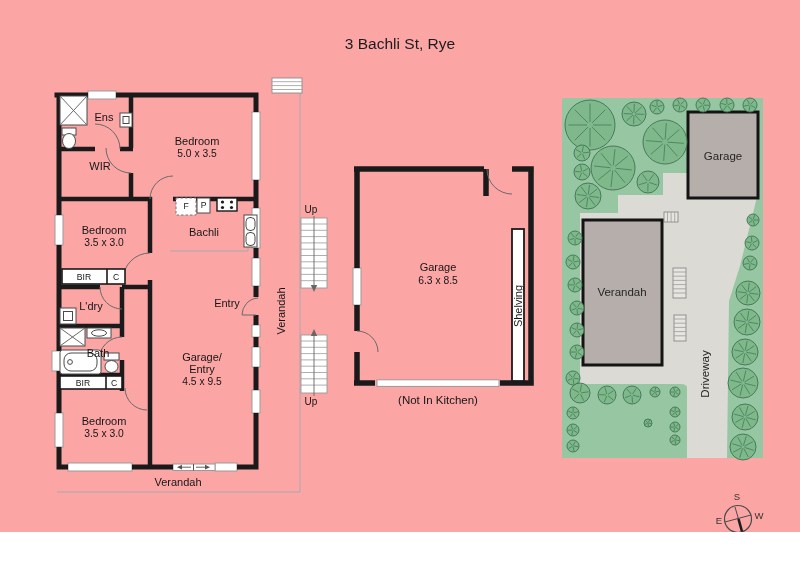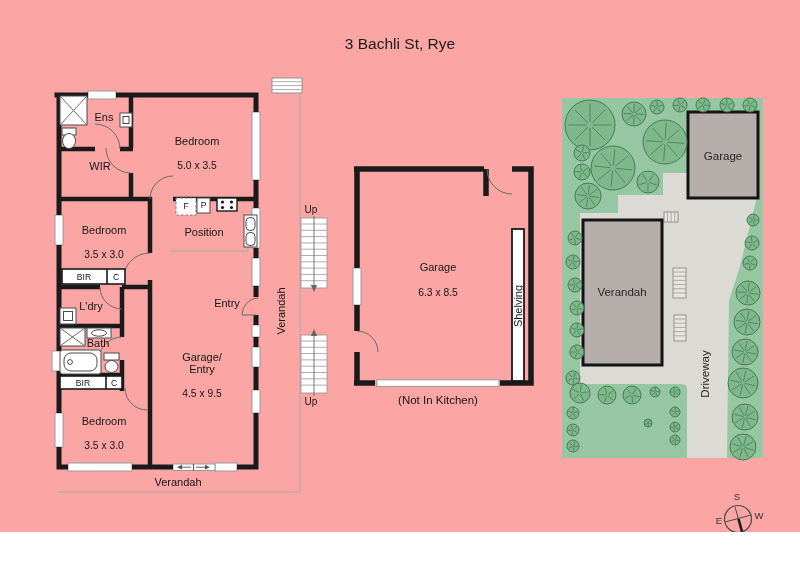--- a/index.html
+++ b/index.html
@@ -2,21 +2,21 @@
 <html><head>
 <meta charset="utf-8">
 <style>
   html,body{margin:0;padding:0;background:#fff;}
   #page{position:relative;width:800px;height:532px;background:#fca5a5;overflow:hidden;
         font-family:"Liberation Sans","DejaVu Sans",sans-serif;color:#161616;}
   svg{position:absolute;left:0;top:0;}
   .lb{position:absolute;transform:translate(-50%,-50%);white-space:nowrap;
       font-size:11px;color:#161616;line-height:1;}
   .rot{transform:translate(-50%,-50%) rotate(-90deg);}
-  .dim{font-size:10.3px;margin-top:12px;}
+  .dim{font-size:10.3px;}
   .sm{font-size:8.6px;}
   .up{font-size:10px;}
   .note{font-size:11.5px;}
   .site{font-size:11.5px;color:#262626;}
   .cmp{font-size:9.5px;color:#333;}
   #title{position:absolute;left:400px;top:44px;transform:translate(-50%,-50%);
          font-size:15.5px;font-weight:500;color:#1c1c1e;}
   #footer{position:absolute;left:400px;top:544px;transform:translate(-50%,-50%);
           font-size:9px;color:#3a3a3a;}
   .win{fill:#ffffff;stroke:#9b9b9b;stroke-width:1;}
@@ -599,27 +599,27 @@
       <line x1="738.5" y1="519" x2="742" y2="531.5" stroke="#1e1e1e" stroke-width="2.6"></line>
     </g>
   </svg>
 
   <div class="lb" style="left:104px;top:117px">Ens</div>
   <div class="lb" style="left:100px;top:166px">WIR</div>
   <div class="lb" style="left:197px;top:141px">Bedroom</div>
   <div class="lb dim" style="left:197px;top:154px">5.0 x 3.5</div>
   <div class="lb" style="left:104px;top:230px">Bedroom</div>
   <div class="lb dim" style="left:104px;top:243px">3.5 x 3.0</div>
-  <div class="lb" style="left:204px;top:232px">Position</div>
+  <div class="lb" style="left:204px;top:232px">Bachli</div>
   <div class="lb sm" style="left:186px;top:206px">F</div>
   <div class="lb sm" style="left:203.5px;top:205px">P</div>
   <div class="lb sm" style="left:84px;top:276.5px">BIR</div>
   <div class="lb sm" style="left:116px;top:276.5px">C</div>
   <div class="lb" style="left:91px;top:306px">L'dry</div>
-  <div class="lb" style="left:98px;top:343px">Bath</div>
+  <div class="lb" style="left:98px;top:353px">Bath</div>
   <div class="lb sm" style="left:83px;top:382.5px">BIR</div>
   <div class="lb sm" style="left:114px;top:382.5px">C</div>
   <div class="lb" style="left:104px;top:421px">Bedroom</div>
   <div class="lb dim" style="left:104px;top:434px">3.5 x 3.0</div>
   <div class="lb" style="left:227px;top:303px">Entry</div>
   <div class="lb" style="left:202px;top:357px">Garage/</div>
   <div class="lb" style="left:202px;top:369px">Entry</div>
   <div class="lb dim" style="left:202px;top:382px">4.5 x 9.5</div>
   <div class="lb rot" style="left:281px;top:311px">Verandah</div>
   <div class="lb" style="left:178px;top:482px">Verandah</div>

